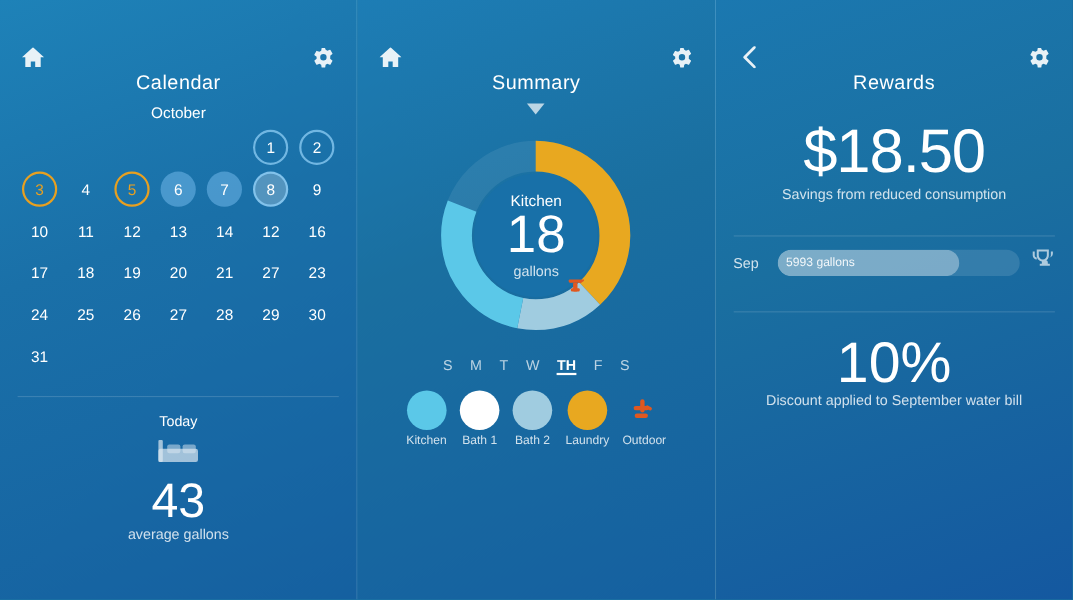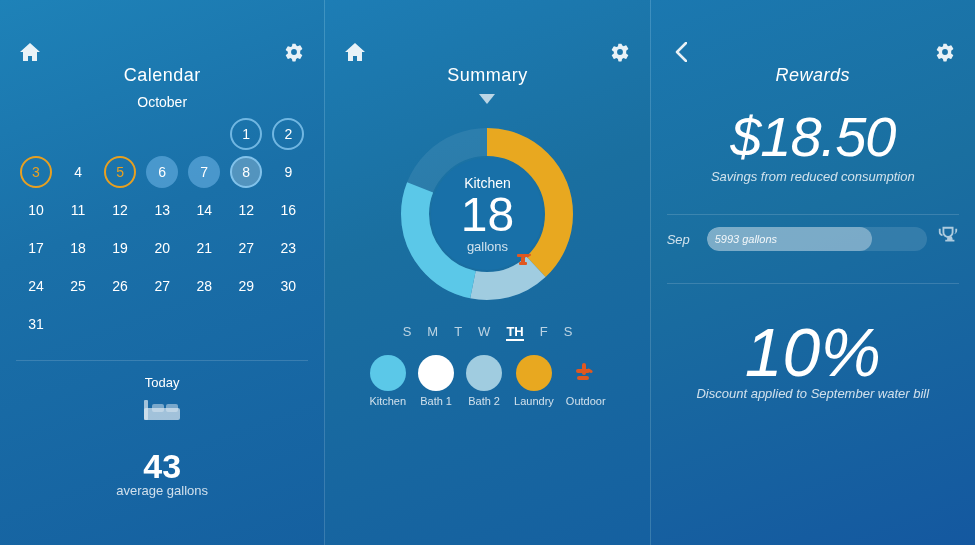--- a/index.html
+++ b/index.html
@@ -22,21 +22,20 @@
     .panel-left {
       background: linear-gradient(160deg, #1e82b8 0%, #1a70a8 40%, #1560a0 100%);
       border-right: 1px solid rgba(255,255,255,0.15);
     }
     .panel-center {
       background: linear-gradient(160deg, #1d7db5 0%, #1a6fa0 40%, #1560a0 100%);
       border-right: 1px solid rgba(255,255,255,0.15);
     }
     .panel-right {
       background: linear-gradient(160deg, #1b78b0 0%, #1a6fa0 40%, #1458a0 100%);
-      font-style: italic;
     }
     .panel-header {
       display: flex;
       align-items: center;
       justify-content: space-between;
       width: 100%;
       margin-bottom: 8px;
     }
     .panel-title {
       color: white;
@@ -111,24 +110,23 @@
       border: 2px solid rgba(135,200,240,0.9);
     }
     .calendar-today {
       color: white;
       font-size: 13px;
       margin-top: 4px;
       margin-bottom: 4px;
     }
     .calendar-avg {
       color: white;
-      font-size: 34px;
-      font-weight: 700;
+      font-size: 44px;
+      font-weight: 400;
       line-height: 1;
-      margin-top: 16px;
     }
     .calendar-avg-label {
       color: rgba(255,255,255,0.8);
       font-size: 13px;
     }
     
     .donut-container {
       position: relative;
       width: 200px;
       height: 200px;
@@ -241,24 +239,24 @@
     .sep-bar-text {
       color: rgba(255,255,255,0.9);
       font-size: 11px;
     }
     .trophy-icon {
       color: rgba(255,255,255,0.7);
       font-size: 22px;
     }
     .discount-pct {
       color: white;
-      font-size: 68px;
+      font-size: 52px;
       font-weight: 200;
       line-height: 1;
-      margin-top: 24px;
+      margin-top: 10px;
     }
     .discount-label {
       color: rgba(255,255,255,0.8);
       font-size: 13px;
       text-align: center;
     }
     .divider-h {
       width: 100%;
       height: 1px;
       background: rgba(255,255,255,0.15);

